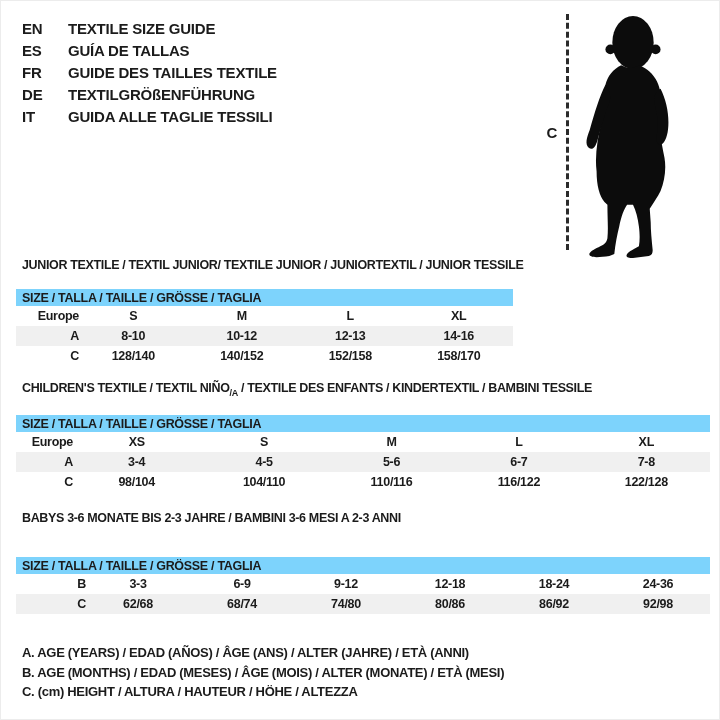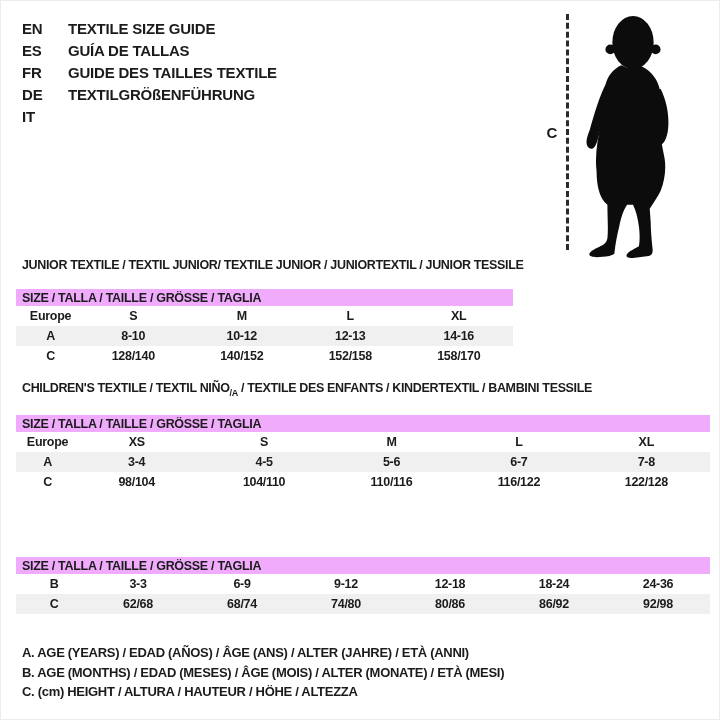--- a/index.html
+++ b/index.html
@@ -16,22 +16,22 @@
   .figure{position:absolute;top:8px;left:538px;width:170px;height:248px;display:flex;align-items:stretch;}
   .figure-c{width:28px;display:flex;align-items:center;justify-content:center;font-size:15px;font-weight:700;}
   .measure-line{border-left:3px dashed #2b2b2b;height:236px;margin-top:6px;}
   .figure svg{margin-left:11px;margin-top:4px;display:block;}
   
   .section-title{position:absolute;left:22px;font-size:12.5px;font-weight:700;letter-spacing:-0.35px;line-height:19px;white-space:nowrap;}
   .section-title sub{font-size:9px;}
   
   table{position:absolute;left:16px;border-collapse:collapse;table-layout:fixed;}
   td{padding:0;font-size:12.5px;font-weight:700;letter-spacing:-0.3px;text-align:center;height:20px;vertical-align:middle;}
-  tr.size-bar td{background:#f0abfc;height:17px;text-align:left;padding-left:6px;}
-  td.lbl{text-align:center;padding-left:6px;}
+  tr.size-bar td{background:#7dd3fc;height:17px;text-align:left;padding-left:6px;}
+  td.lbl{text-align:right;padding-left:6px;}
   tr.shade td{background:#f0f0f0;}
   #table-junior{top:289px;width:497px;}
   #table-children{top:415px;width:694px;}
   #table-babies{top:557px;width:694px;}
   
   .footnotes{position:absolute;top:643px;left:22px;font-size:13px;font-weight:700;letter-spacing:-0.3px;line-height:19.5px;}
 </style>
 </head>
 <body>
 
@@ -47,20 +47,21 @@
   <div class="lang-row">
     <span class="lang-code">FR</span>
     <span class="lang-label">GUIDE DES TAILLES TEXTILE</span>
   </div>
   <div class="lang-row">
     <span class="lang-code">DE</span>
     <span class="lang-label">TEXTILGRÖßENFÜHRUNG</span>
   </div>
   <div class="lang-row">
     <span class="lang-code">IT</span>
+    <span class="lang-label">GUIDA ALLE TAGLIE TESSILI</span>
   </div>
 </div>
 
 <div class="figure">
   <div class="figure-c">C</div>
   <div class="measure-line"></div>
   <svg width="106" height="246" viewBox="0 0 104 250" aria-hidden="true">
     <g fill="#0c0c0c">
       <circle cx="29" cy="38" r="5"></circle>
       <circle cx="75" cy="38" r="5"></circle>
@@ -187,20 +188,21 @@
     <td>98/104</td>
     <td>104/110</td>
     <td>110/116</td>
     <td>116/122</td>
     <td>122/128</td>
   </tr>
 </tbody>
   </table>
 
 <div class="section-title" style="top:509px">
+  <div>BABYS 3-6 MONATE BIS 2-3 JAHRE / BAMBINI 3-6 MESI A 2-3 ANNI</div>
 </div>
 
 <table id="table-babies">
   <colgroup>
       <col style="width:70px">
       <col>
       <col>
       <col>
       <col>
       <col>

